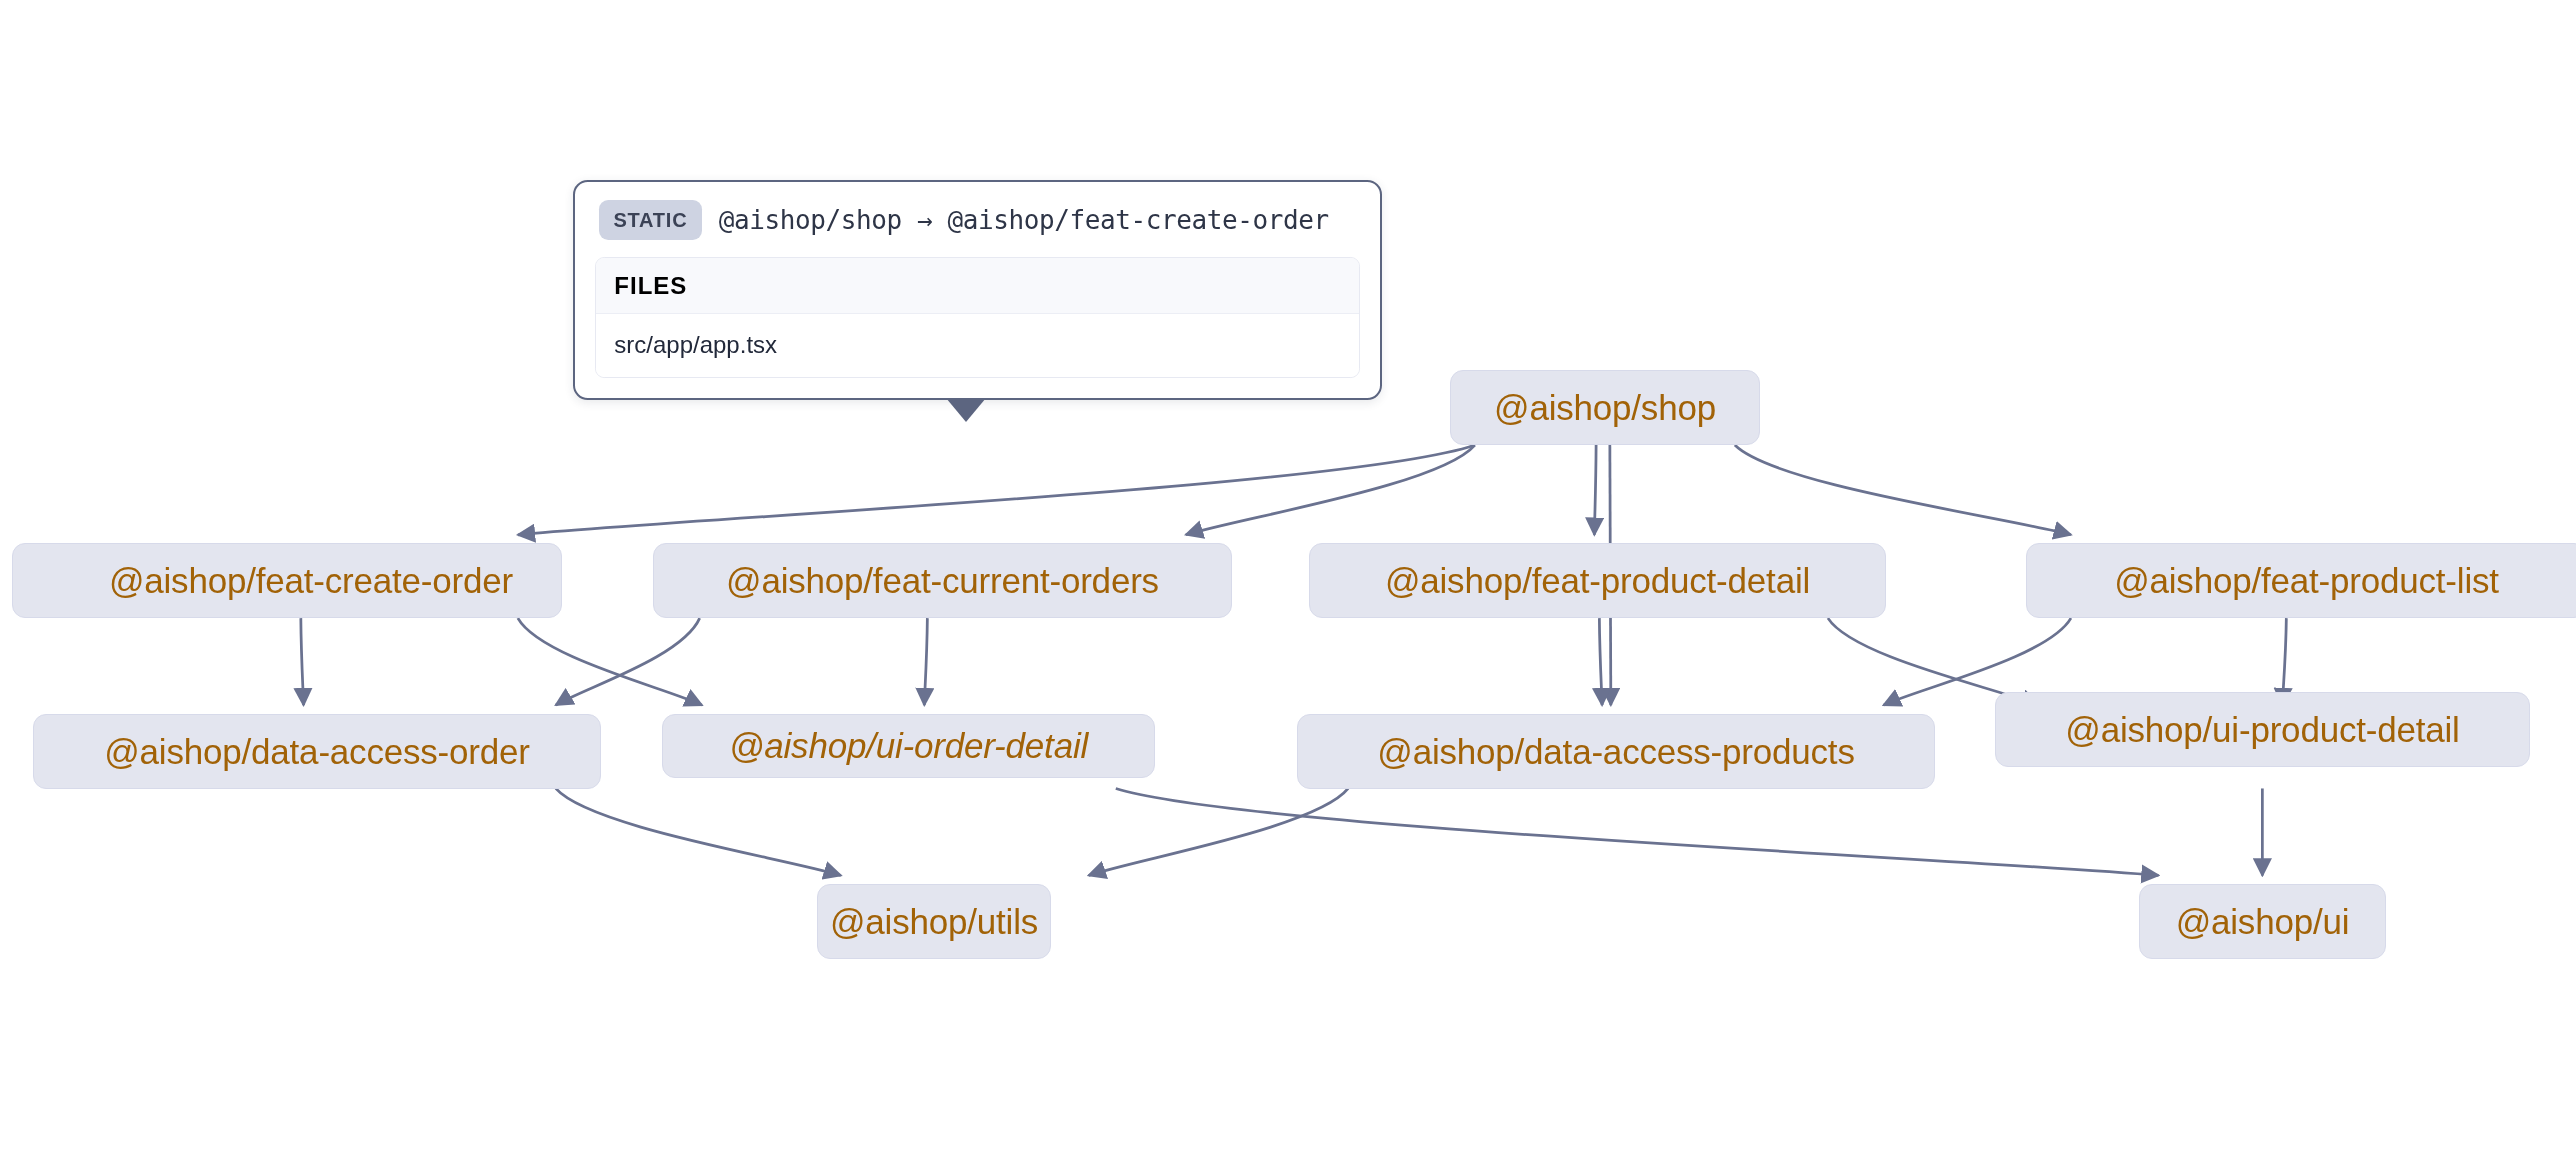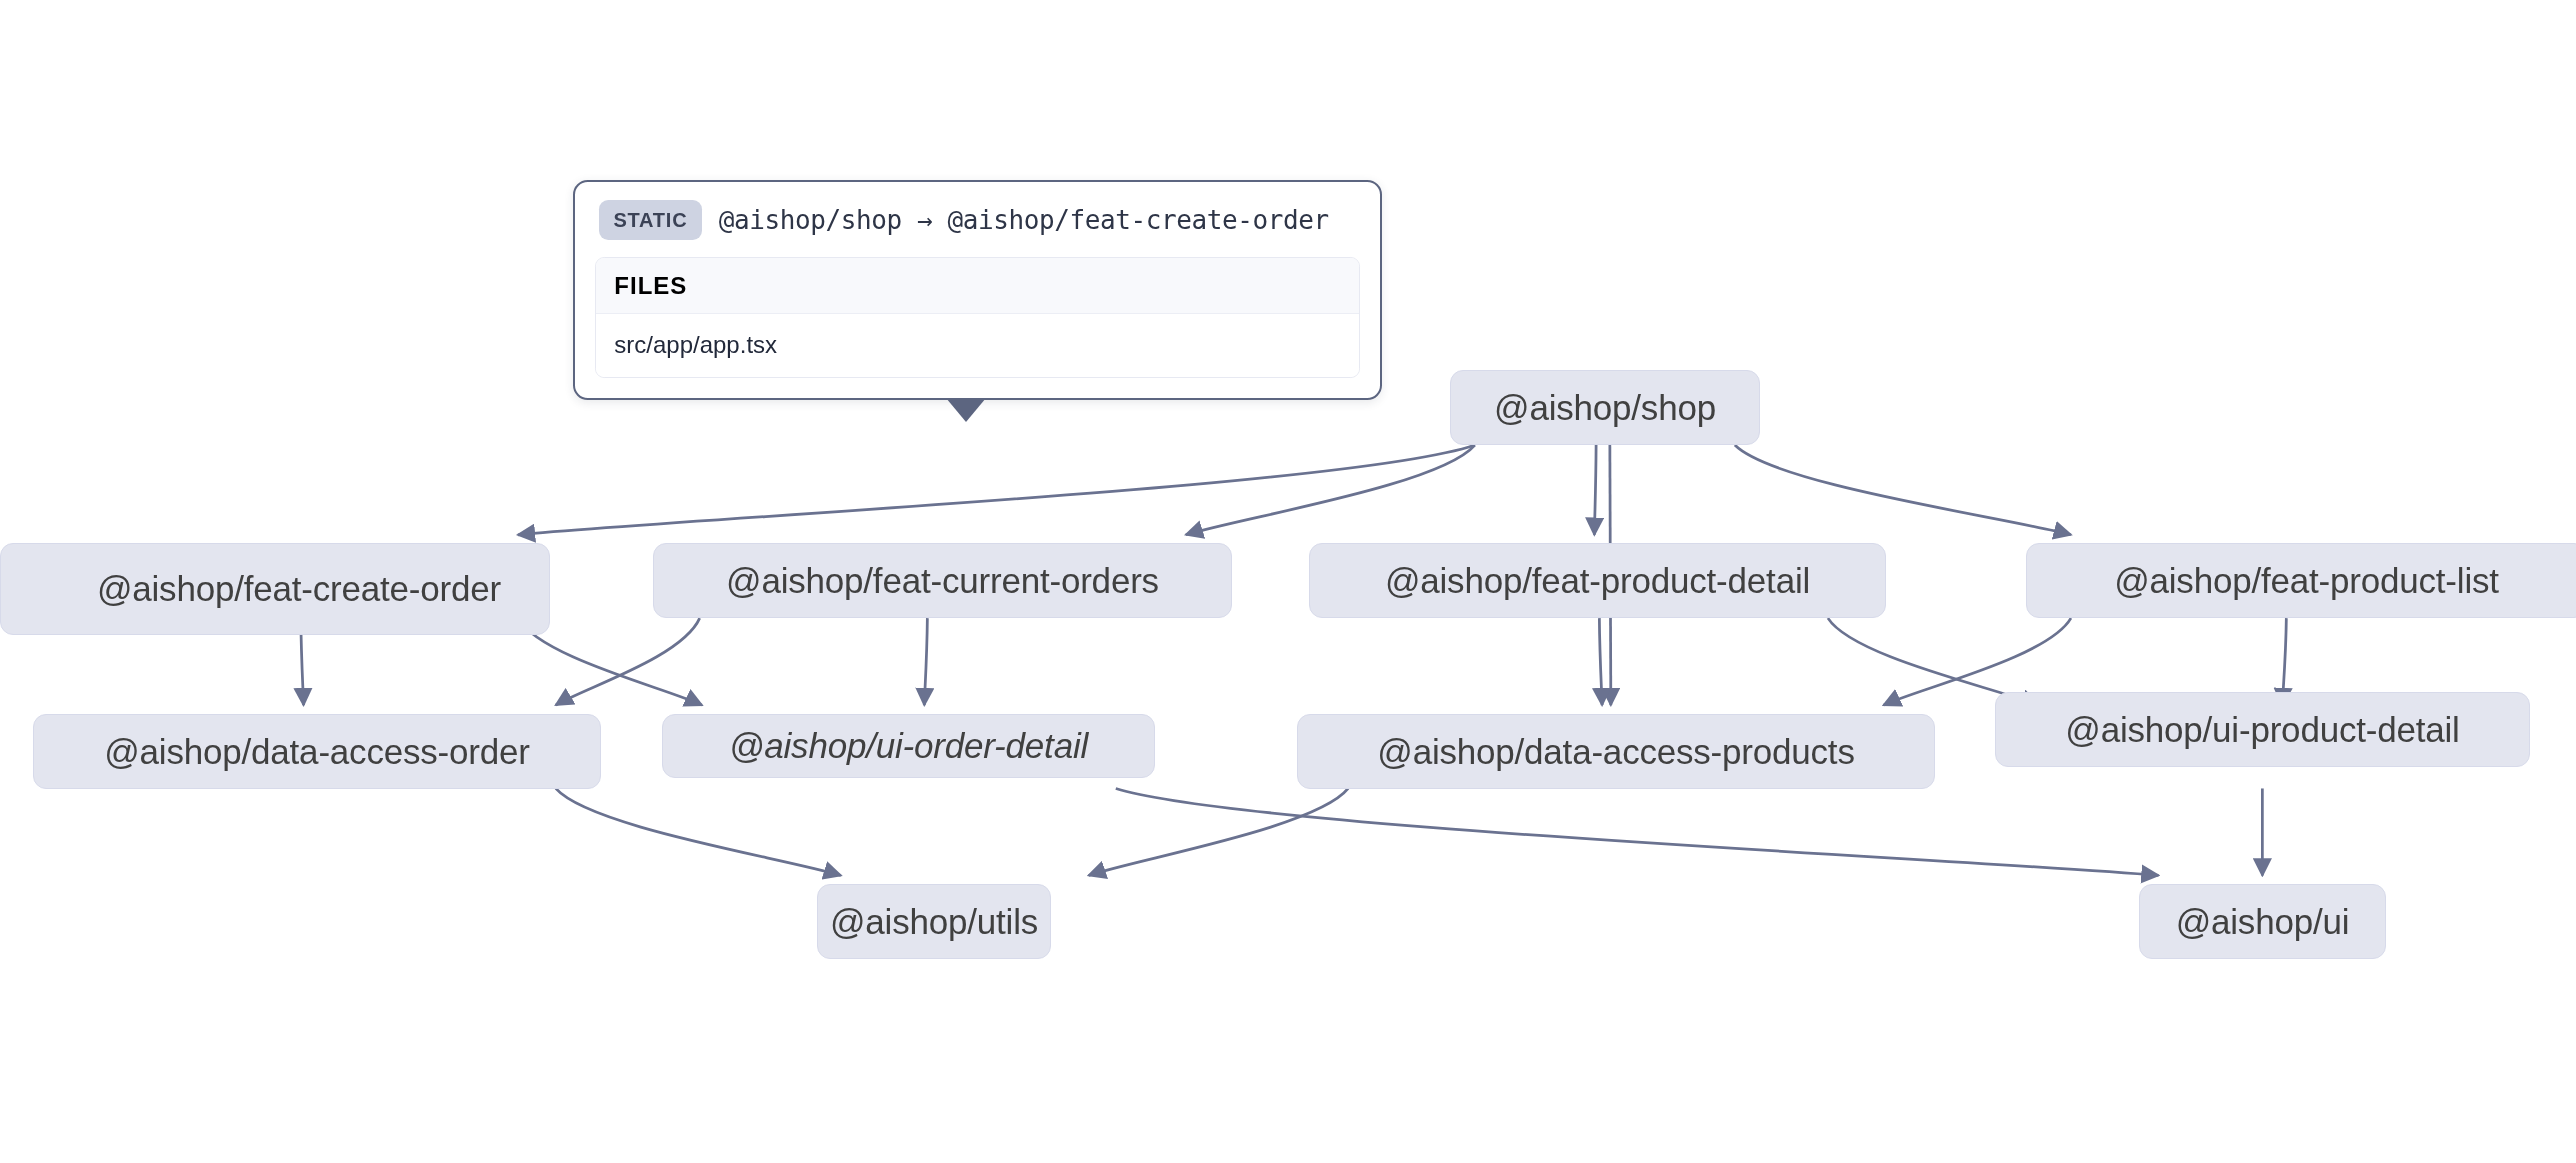--- a/index.html
+++ b/index.html
@@ -33,21 +33,21 @@
 
   .node {
     position: absolute;
     box-sizing: border-box;
     background: #e3e5ef;
     border: 0.9px solid #d7daea;
     border-radius: 13px;
     display: flex;
     align-items: center;
     justify-content: center;
-    color: #404040;
+    color: #a16207;
     font-size: 35px;
     font-weight: 400;
     letter-spacing: -0.2px;
     white-space: nowrap;
     cursor: pointer;
   }
 
   
   #tooltip-card {
     position: absolute;
@@ -144,21 +144,21 @@
         <path d="M 2260.96 675 C 2236.4032 717.75, 2097.248 751, 2056.32 770" marker-end="url(#arrow)"></path>
         <path d="M 2496.181818181818 675 C 2495.6581818181817 717.75, 2492.6909090909094 751, 2491.818181818182 770" marker-end="url(#arrow)"></path>
         <path d="M 606.4 861 C 643.7632 903.75, 855.488 937, 917.76 956" marker-end="url(#arrow)"></path>
         <path d="M 1471.68 861 C 1437.6672 903.75, 1244.9279999999999 937, 1188.24 956" marker-end="url(#arrow)"></path>
         <path d="M 1217.96 861 C 1354.5968 903.75, 2128.872 937, 2356.6 956" marker-end="url(#arrow)"></path>
         <path d="M 2470 861 C 2470 903.75, 2470 937, 2470 956" marker-end="url(#arrow)"></path>
       </g>
   </svg>
 
   <div class="node" style="left: 1450px; top: 370px; width: 310px; height: 75px;">@aishop/shop</div>
-  <div class="node" style="left: 0; top: 543px; width: 550px; height: 92px; padding-left: 48px;">@aishop/feat-create-order</div>
+  <div class="node" style="left: 12px; top: 543px; width: 550px; height: 75px; padding-left: 48px;">@aishop/feat-create-order</div>
   <div class="node" style="left: 653px; top: 543px; width: 579px; height: 75px;">@aishop/feat-current-orders</div>
   <div class="node" style="left: 1297px; top: 543px; width: 577px; height: 75px; margin-left: 12px;">@aishop/feat-product-detail</div>
   <div class="node" style="left: 2026px; top: 543px; width: 561px; height: 75px;">@aishop/feat-product-list</div>
   <div class="node" style="left: 33px; top: 714px; width: 568px; height: 75px;">@aishop/data-access-order</div>
   <div class="node" style="left: 662px; top: 714px; width: 493px; height: 64px; font-style: italic;">@aishop/ui-order-detail</div>
   <div class="node" style="left: 1297px; top: 714px; width: 638px; height: 75px;">@aishop/data-access-products</div>
   <div class="node" style="left: 1995px; top: 692px; width: 535px; height: 75px;">@aishop/ui-product-detail</div>
   <div class="node" style="left: 817px; top: 884px; width: 234px; height: 75px; text-align: center;">@aishop/utils</div>
   <div class="node" style="left: 2139px; top: 884px; width: 247px; height: 75px;">@aishop/ui</div>
 

